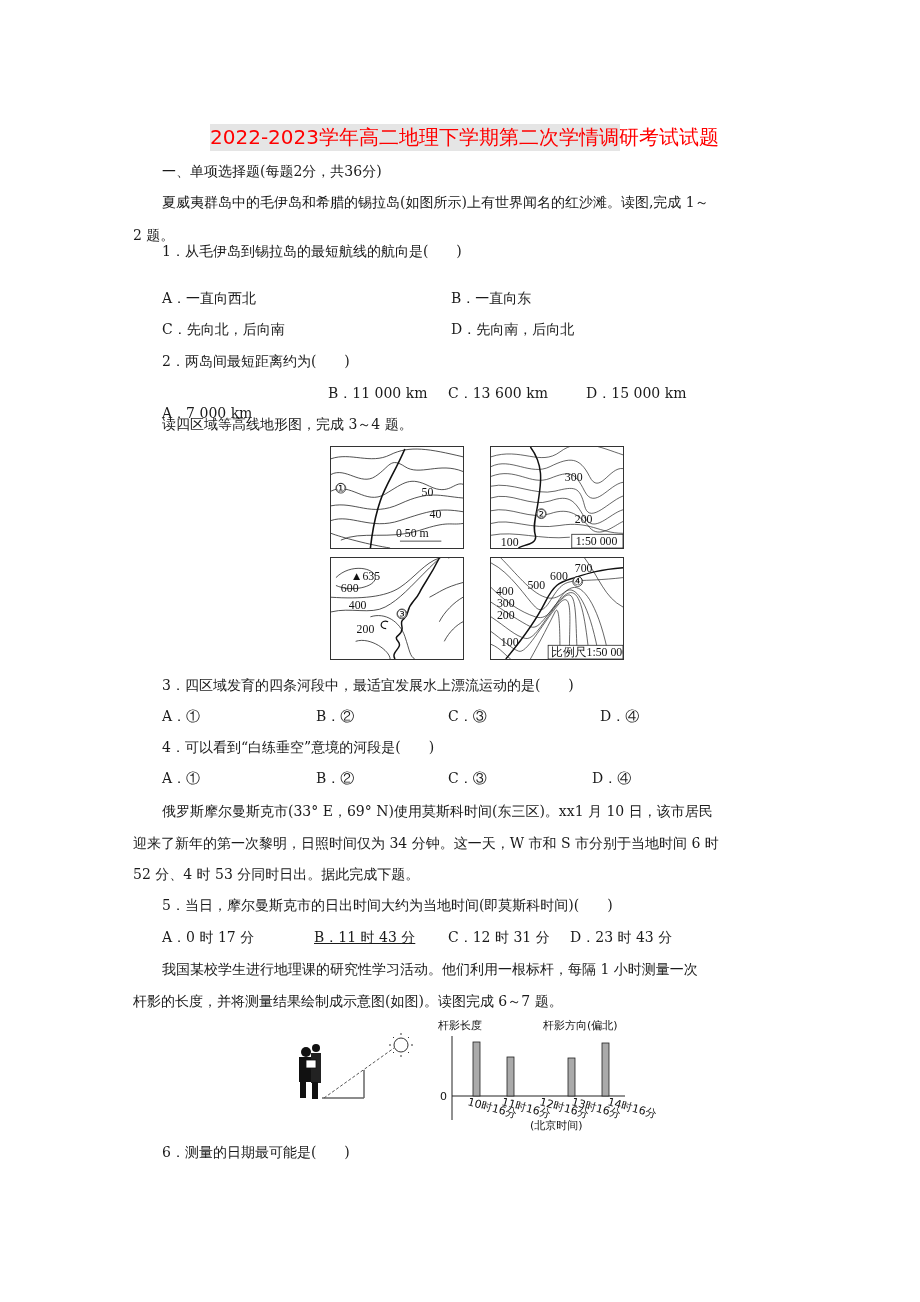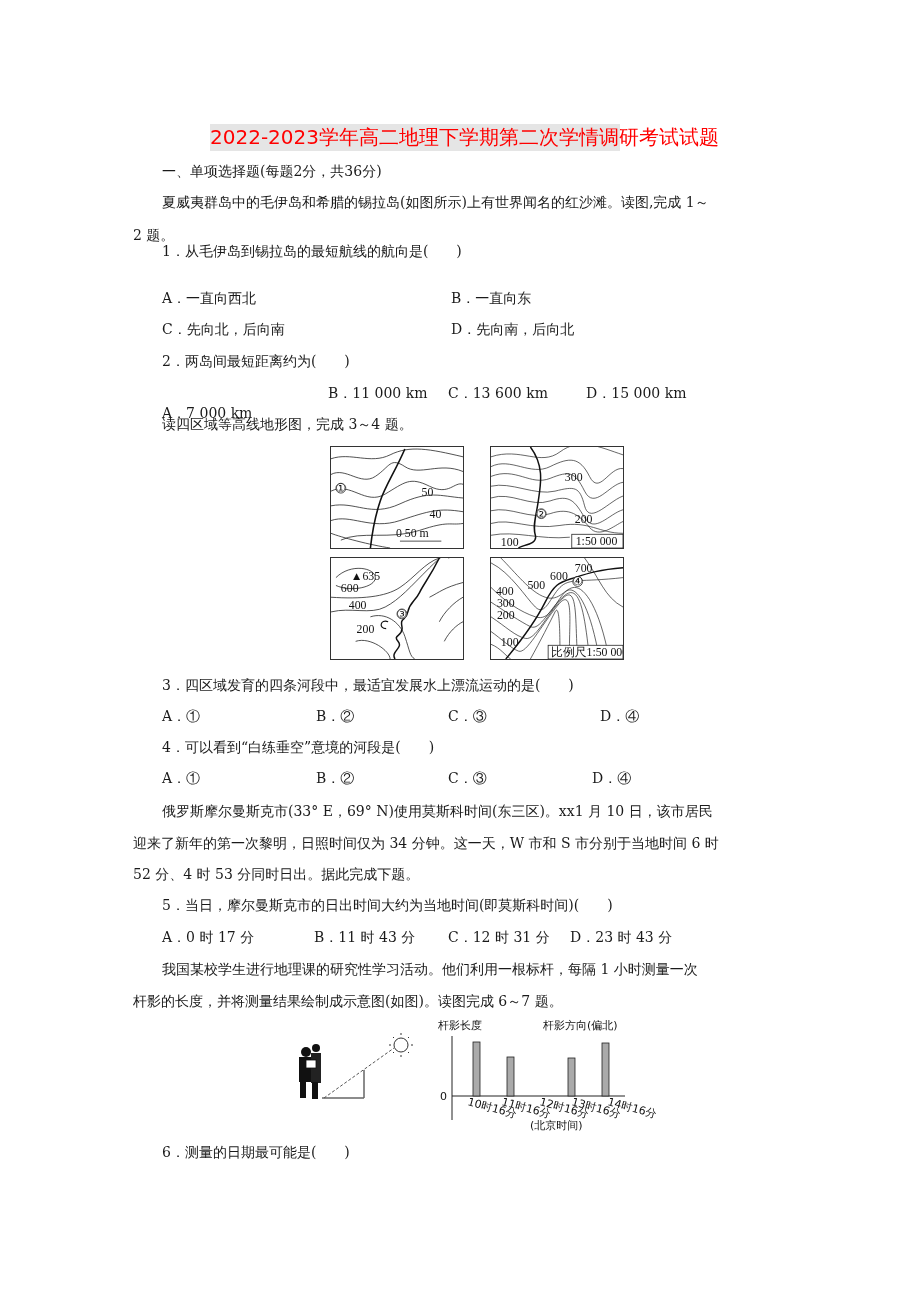--- a/index.html
+++ b/index.html
@@ -156,21 +156,21 @@
 <div class="opt" style="left:316px;top:769px;">B．②</div>
 <div class="opt" style="left:448px;top:769px;">C．③</div>
 <div class="opt" style="left:592px;top:769px;">D．④</div>
 
 <div class="line" style="left:162px;top:802px;">俄罗斯摩尔曼斯克市(33° E，69° N)使用莫斯科时间(东三区)。xx1 月 10 日，该市居民</div>
 <div class="line" style="left:133px;top:834px;">迎来了新年的第一次黎明，日照时间仅为 34 分钟。这一天，W 市和 S 市分别于当地时间 6 时</div>
 <div class="line" style="left:133px;top:865px;">52 分、4 时 53 分同时日出。据此完成下题。</div>
 
 <div class="line" style="left:162px;top:896px;">5．当日，摩尔曼斯克市的日出时间大约为当地时间(即莫斯科时间)(　　)</div>
 <div class="opt" style="left:162px;top:928px;">A．0 时 17 分</div>
-<div class="opt" style="left:314px;top:928px;">B．11 时 43 分</div>
+<div class="opt" style="left:314px;top:928px;text-decoration:underline;">B．11 时 43 分</div>
 <div class="opt" style="left:448px;top:928px;text-align:right;">C．12 时 31 分</div>
 <div class="opt" style="left:570px;top:928px;">D．23 时 43 分</div>
 
 <div class="line" style="left:162px;top:960px;">我国某校学生进行地理课的研究性学习活动。他们利用一根标杆，每隔 1 小时测量一次</div>
 <div class="line" style="left:133px;top:992px;text-align:center;">杆影的长度，并将测量结果绘制成示意图(如图)。读图完成 6～7 题。</div>
 
 <div style="position:absolute;left:294px;top:1030px;width:120px;height:80px;">
   <svg viewBox="0 0 120 80" width="120" height="80">
     <g>
       <circle cx="12" cy="22" r="5" fill="#111"></circle>

